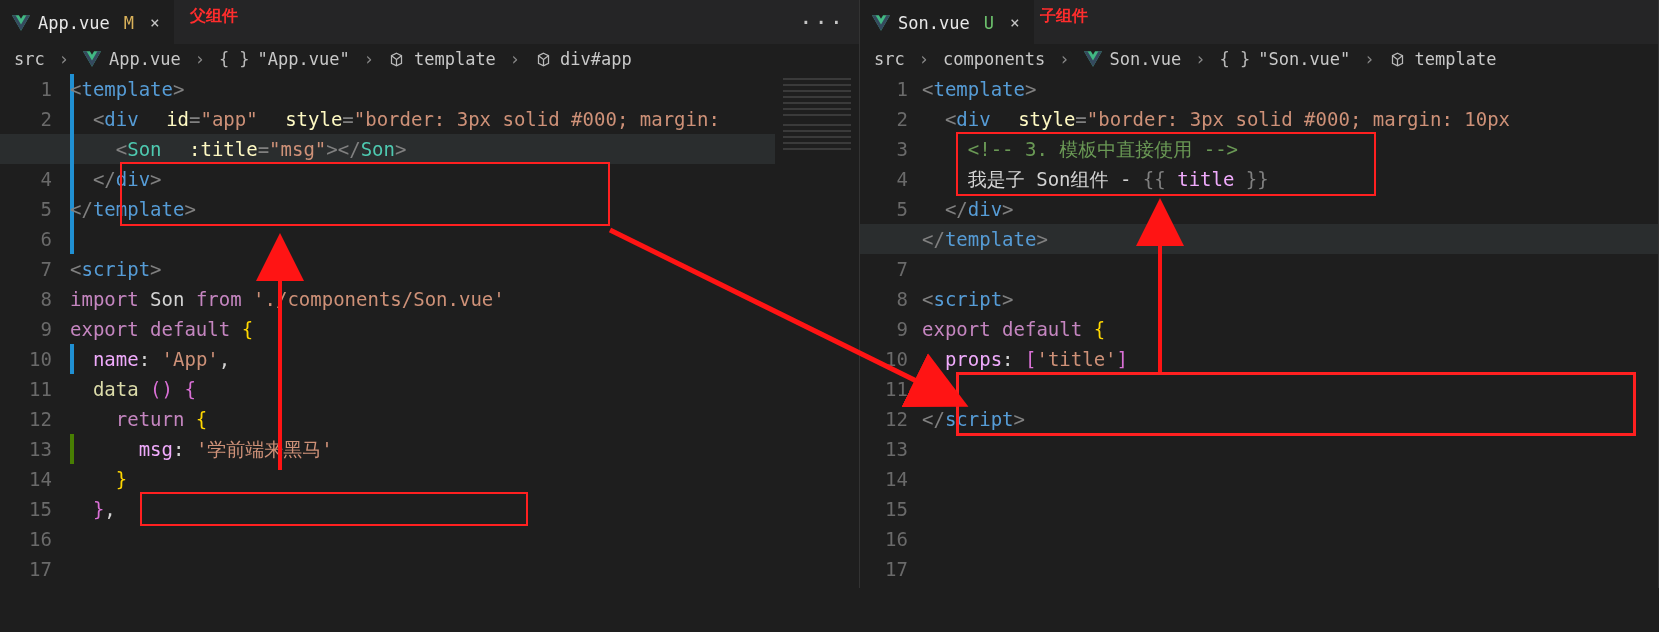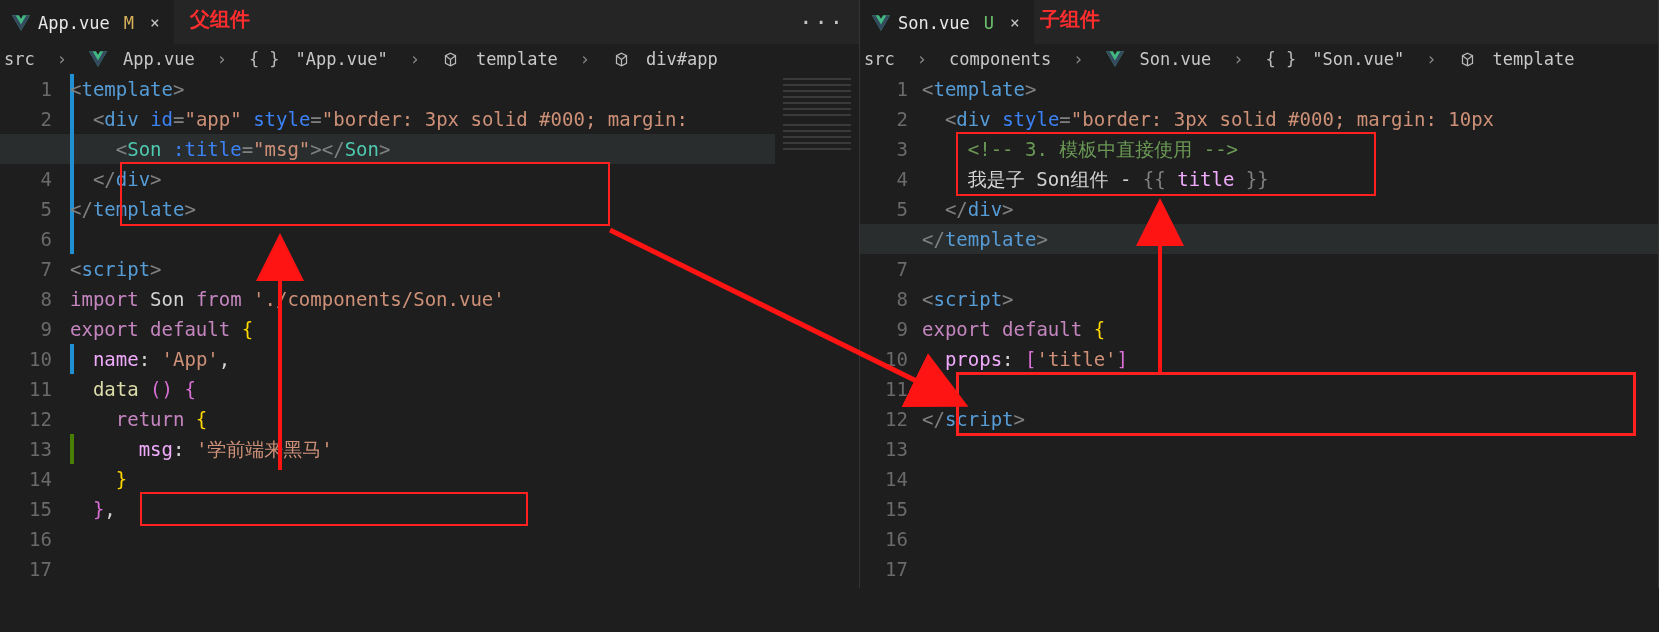--- a/index.html
+++ b/index.html
@@ -48,35 +48,35 @@
     width: 18px; height: 18px; display: flex; align-items: center; justify-content: center;
     color: #c5c5c5; font-size: 16px; cursor: pointer; margin-left: 4px;
   }
   .actions-dots {
     position: absolute; right: 14px; top: 0; height: 44px; display: flex; align-items: center;
     color: #c5c5c5; font-size: 22px; letter-spacing: 2px;
   }
   .overlay-label {
     position: absolute;
     top: 6px;
-    font-size: 20px;
+    font-size: 16px;
     font-weight: 600;
     color: #ff2d2d;
     font-family: "Microsoft YaHei", sans-serif;
   }
 
   
   .breadcrumb {
     height: 30px;
     display: flex;
     align-items: center;
-    padding: 0 4px;
+    padding: 0 14px;
     font-size: 17px;
     color: #b9b9b9;
-    gap: 16px;
+    gap: 8px;
     flex-shrink: 0;
   }
   .breadcrumb .sep { color: #888; padding: 0 6px; }
   .bc-text { color: #c9c9c9; }
   .braces { color: #b9b9b9; }
 
   
   .editor {
     flex: 1;
     display: flex;
@@ -105,21 +105,21 @@
   .add-bar {
     position: absolute;
     left: 70px;
     width: 4px;
     background: #487e02;
   }
 
   
   .tag { color: #569cd6; }
   .pun { color: #808080; }
-  .attr { color: #3b82f6; }
+  .attr { color: #fef9c3; margin-left: 16px; }
   .str { color: #ce9178; }
   .txt { color: #d4d4d4; }
   .kw  { color: #c586c0; }
   .fn  { color: #dcdcaa; }
   .cls { color: #4ec9b0; }
   .cmt { color: #6a9955; }
   .prop{ color: #f0abfc; }
   .brace { color: #ffd700; }
   .brace2{ color: #da70d6; }
 

